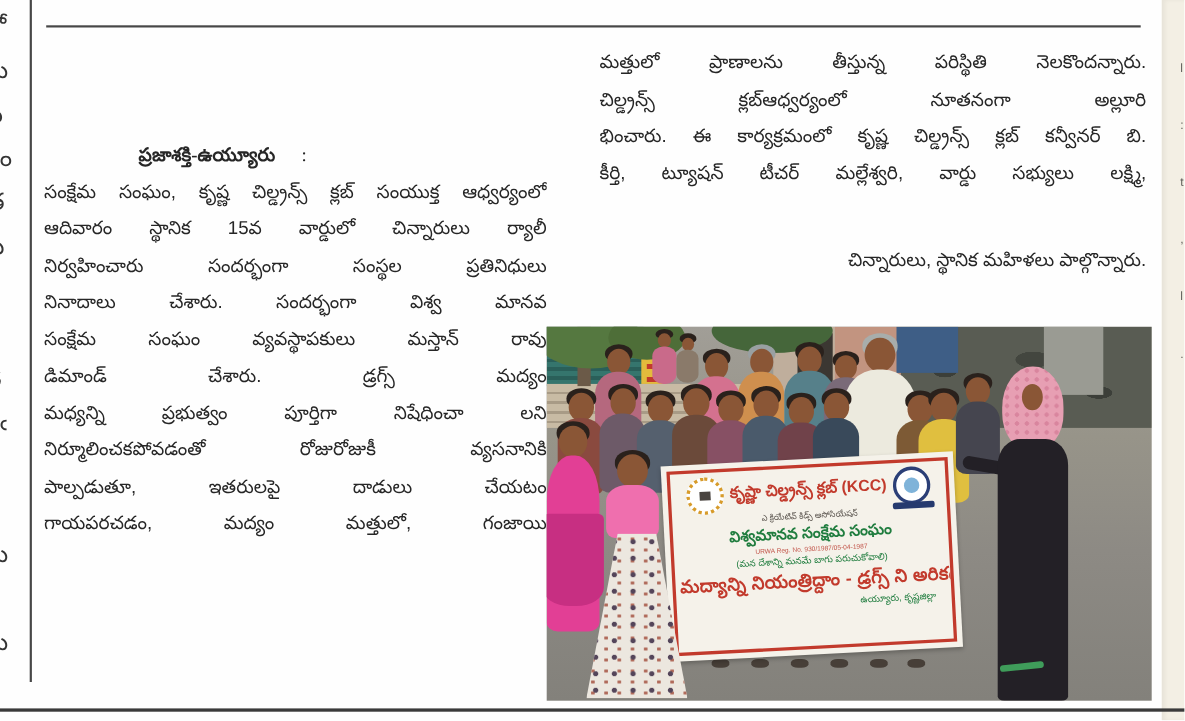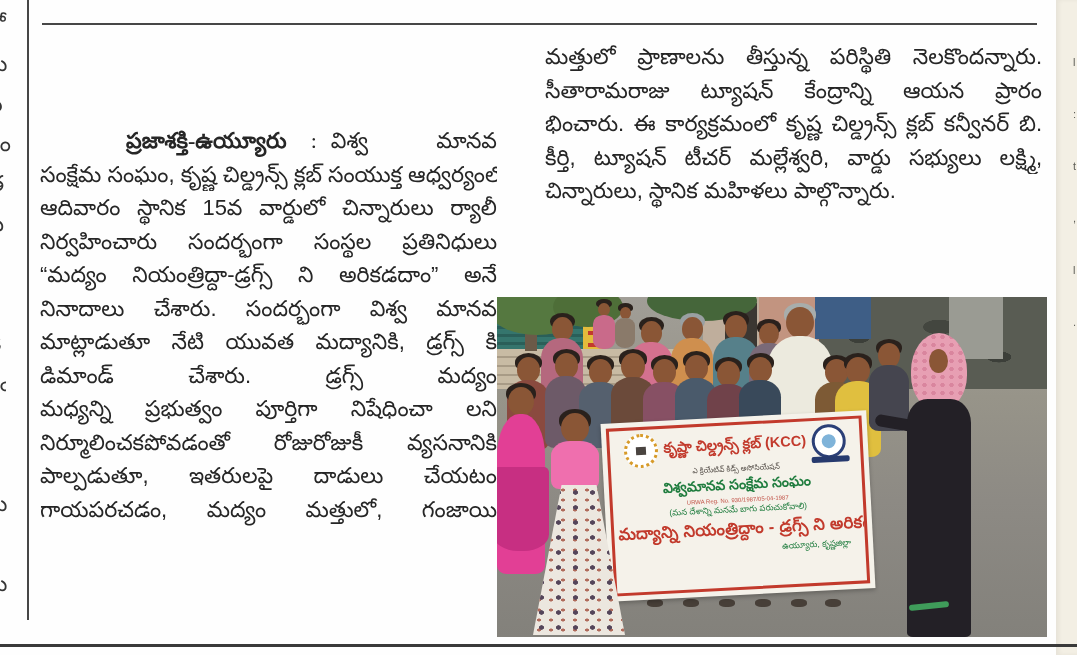--- a/index.html
+++ b/index.html
@@ -15,33 +15,33 @@
     position:absolute;left:-13px;top:4px;width:26px;height:648px;
     font-size:22px;line-height:40px;color:#343434;white-space:pre-line;text-align:left;
   }
   .edge-right{position:absolute;left:1056px;top:0;width:21px;height:655px;background:var(--cream,#f3efe4);box-shadow:inset 3px 0 4px rgba(0,0,0,0.05);}
   .rfrag{position:absolute;left:17px;top:36px;width:12px;font-size:11px;line-height:52px;color:#60605a;white-space:pre-line;}
   
   .headline{
     position:absolute;left:41px;top:44px;width:500px;
     font-size:34px;font-weight:bold;color:var(--headline,#141414);letter-spacing:.2px;white-space:nowrap;overflow:hidden;
   }
-  .col{position:absolute;color:var(--text,#262626);font-size:22px;}
+  .col{position:absolute;color:var(--text,#262626);font-size:17px;}
   .col .line{
     height:33.5px;line-height:33.5px;white-space:nowrap;overflow:hidden;
     text-align:justify;text-align-last:justify;
   }
   .col-left{left:40px;top:124px;width:457px;}
   .col-right{left:545px;top:40px;width:497px;}
   .dateline{height:33.5px;line-height:33.5px;display:flex;font-family:Liberation Serif, serif;}
   .dateline .dl-ind{width:86px;flex:0 0 auto;}
   .dateline .dl-src{font-weight:bold;}
   .dateline .dl-sep{padding:0 14px 0 24px;}
   .dateline .dl-rest{flex:1;display:flex;justify-content:space-between;}
-  .line-last{height:33.5px;line-height:33.5px;white-space:nowrap;overflow:hidden;text-align:left;}
+  .line-last{height:33.5px;line-height:33.5px;white-space:nowrap;overflow:hidden;text-align:right;margin-top:46px;}
   
   .photo{position:absolute;left:497px;top:297px;width:550px;height:340px;overflow:hidden;
     background:linear-gradient(180deg,#a19e97 0,#979489 100px,#8d8a84 60%,#83817b 100%);}
   .scene{position:absolute;inset:0;}
   .bldg-shop{position:absolute;left:0;top:0;width:88px;height:54px;
     background:repeating-linear-gradient(180deg,#35756d 0 5px,#2a5f59 5px 8px);}
   .bldg-sign{position:absolute;left:86px;top:4px;width:22px;height:50px;background:#e3bb3c;
     background-image:repeating-linear-gradient(180deg,#c23a2c 0 4px,transparent 4px 12px);background-size:12px 100%;background-position:5px 6px;background-repeat:no-repeat;}
   .steps{position:absolute;left:0;top:52px;width:206px;height:40px;
     background:repeating-linear-gradient(180deg,#c8bba4 0 7px,#a89b86 7px 9px);}
@@ -134,44 +134,39 @@
   <div class="rule-left"></div>
   <div class="rule-top"></div>
   <div class="rule-bottom"></div>
 
 
   <div class="col col-left">
     <div class="dateline">
       <span class="dl-ind"></span>
       <span class="dl-src">ప్రజాశక్తి-ఉయ్యూరు</span>
       <span class="dl-sep">:</span>
-      <span class="dl-rest">
-        <span>విశ్వ</span>
-        <span>మానవ</span>
-      </span>
     </div>
     <div>
         <div class="line">సంక్షేమ సంఘం, కృష్ణ చిల్డ్రన్స్ క్లబ్ సంయుక్త ఆధ్వర్యంలో</div>
         <div class="line">ఆదివారం స్థానిక 15వ వార్డులో చిన్నారులు ర్యాలీ</div>
         <div class="line">నిర్వహించారు సందర్భంగా సంస్థల ప్రతినిధులు</div>
-        <div class="line">“మద్యం నియంత్రిద్దా-డ్రగ్స్ ని అరికడదాం” అనే</div>
         <div class="line">నినాదాలు చేశారు. సందర్భంగా విశ్వ మానవ</div>
-        <div class="line">మాట్లాడుతూ నేటి యువత మద్యానికి, డ్రగ్స్ కి</div>
+        <div class="line">సంక్షేమ సంఘం వ్యవస్థాపకులు మస్తాన్ రావు</div>
         <div class="line">డిమాండ్ చేశారు. డ్రగ్స్ మద్యం</div>
         <div class="line">మధ్యన్ని ప్రభుత్వం పూర్తిగా నిషేధించా లని</div>
         <div class="line">నిర్మూలించకపోవడంతో రోజురోజుకీ వ్యసనానికి</div>
         <div class="line">పాల్పడుతూ, ఇతరులపై దాడులు చేయటం</div>
         <div class="line">గాయపరచడం, మద్యం మత్తులో, గంజాయి</div>
       </div>
   </div>
 
   <div class="col col-right">
     <div>
         <div class="line">మత్తులో ప్రాణాలను తీస్తున్న పరిస్థితి నెలకొందన్నారు.</div>
-        <div class="line">సీతారామరాజు ట్యూషన్ కేంద్రాన్ని ఆయన ప్రారం</div>
+        <div class="line">చిల్డ్రన్స్ క్లబ్ఆధ్వర్యంలో నూతనంగా అల్లూరి</div>
         <div class="line">భించారు. ఈ కార్యక్రమంలో కృష్ణ చిల్డ్రన్స్ క్లబ్ కన్వీనర్ బి.</div>
         <div class="line">కీర్తి, ట్యూషన్ టీచర్ మల్లేశ్వరి, వార్డు సభ్యులు లక్ష్మి,</div>
       </div>
     <div class="line-last">చిన్నారులు, స్థానిక మహిళలు పాల్గొన్నారు.</div>
   </div>
 
   <div class="photo">
     <div class="scene">
       <div class="bldg-shop"></div>
       <div class="bldg-sign"></div>

